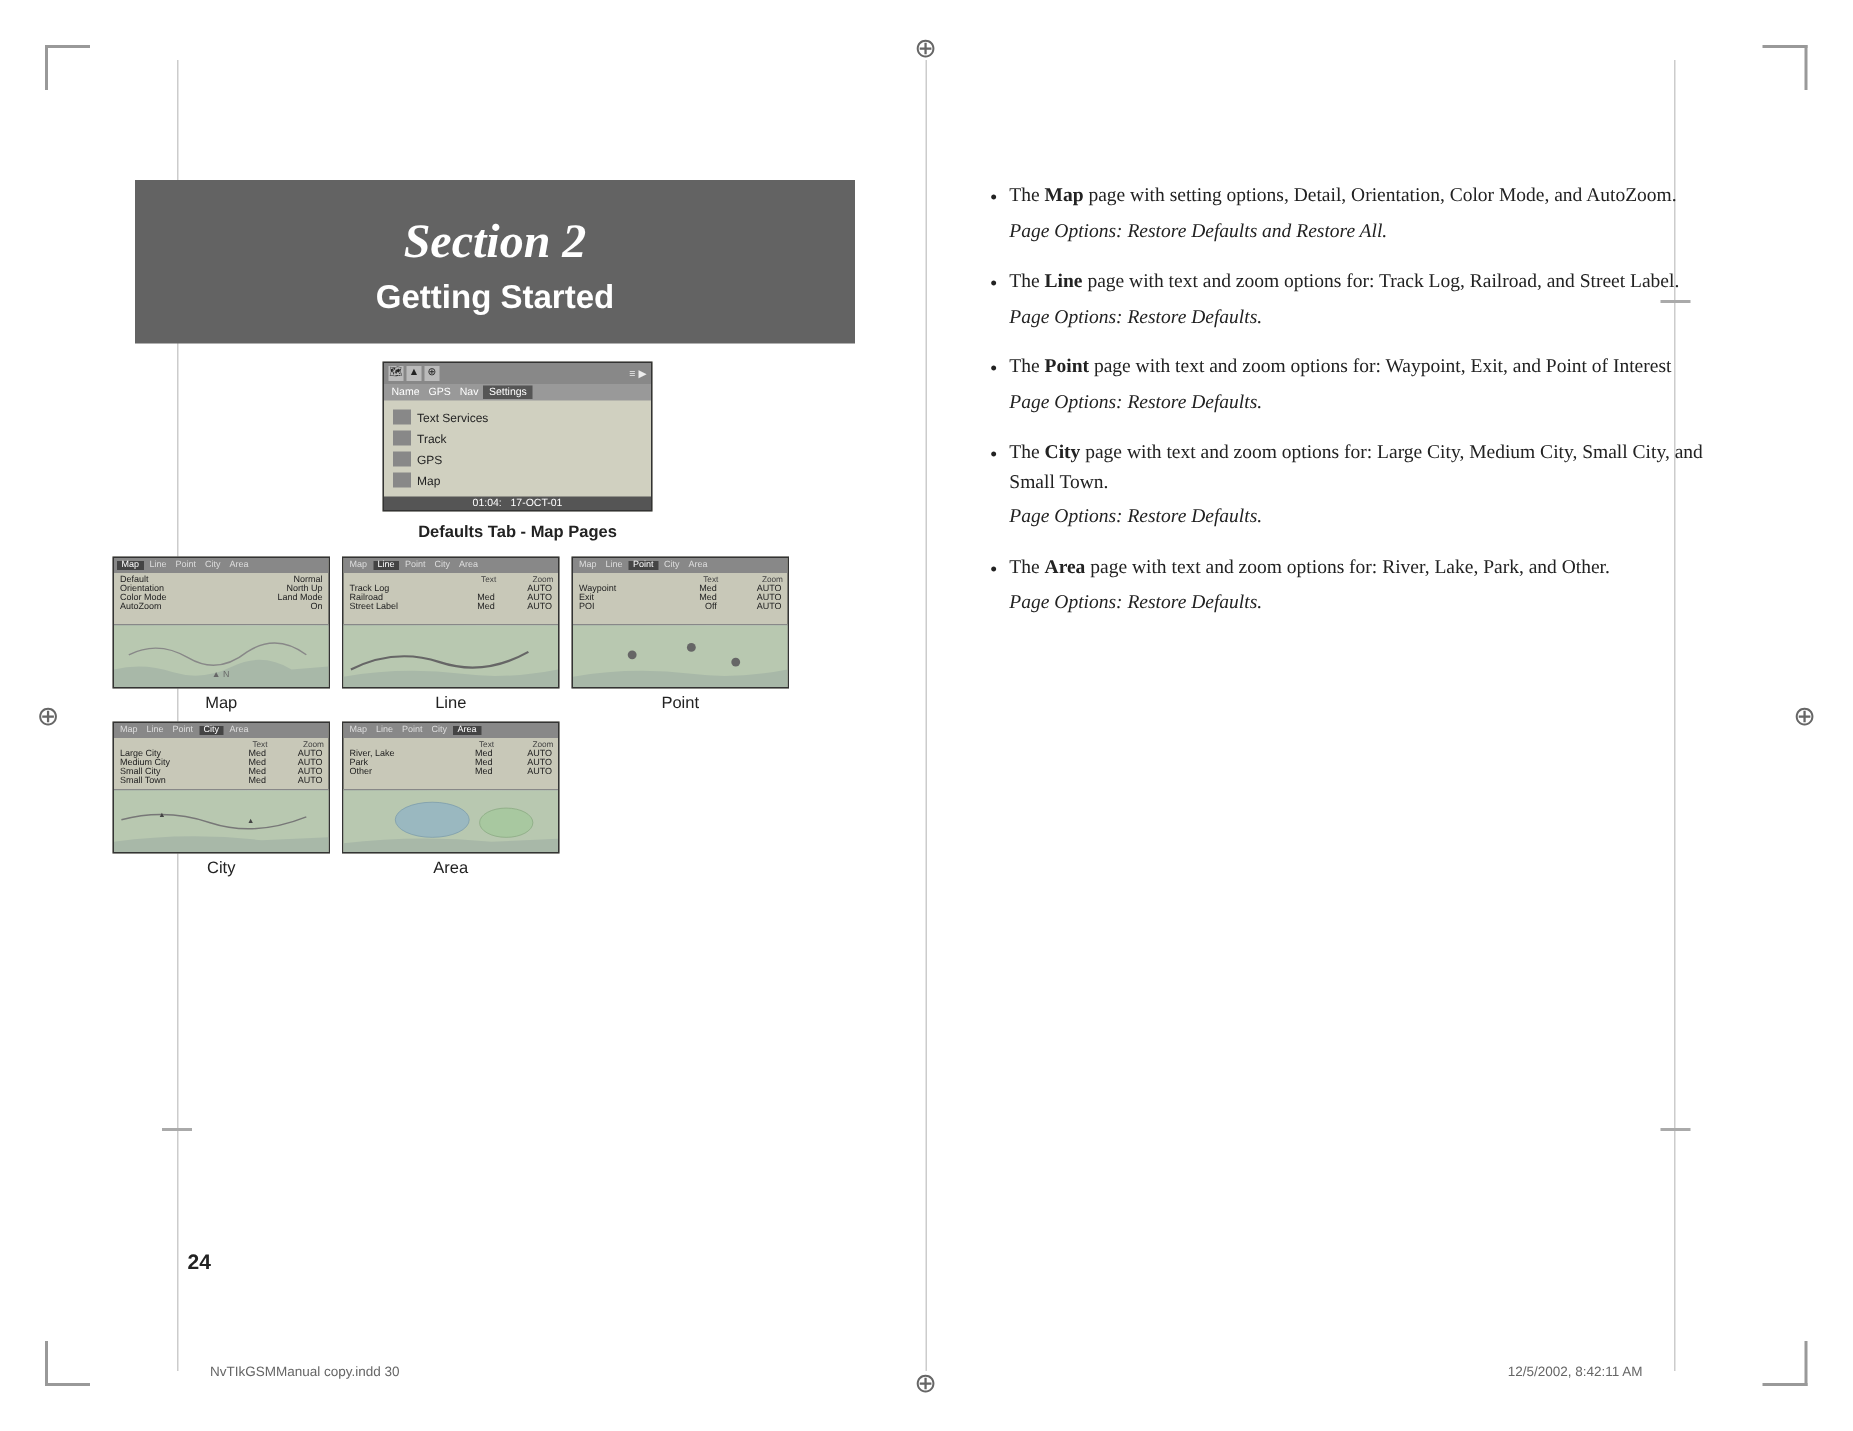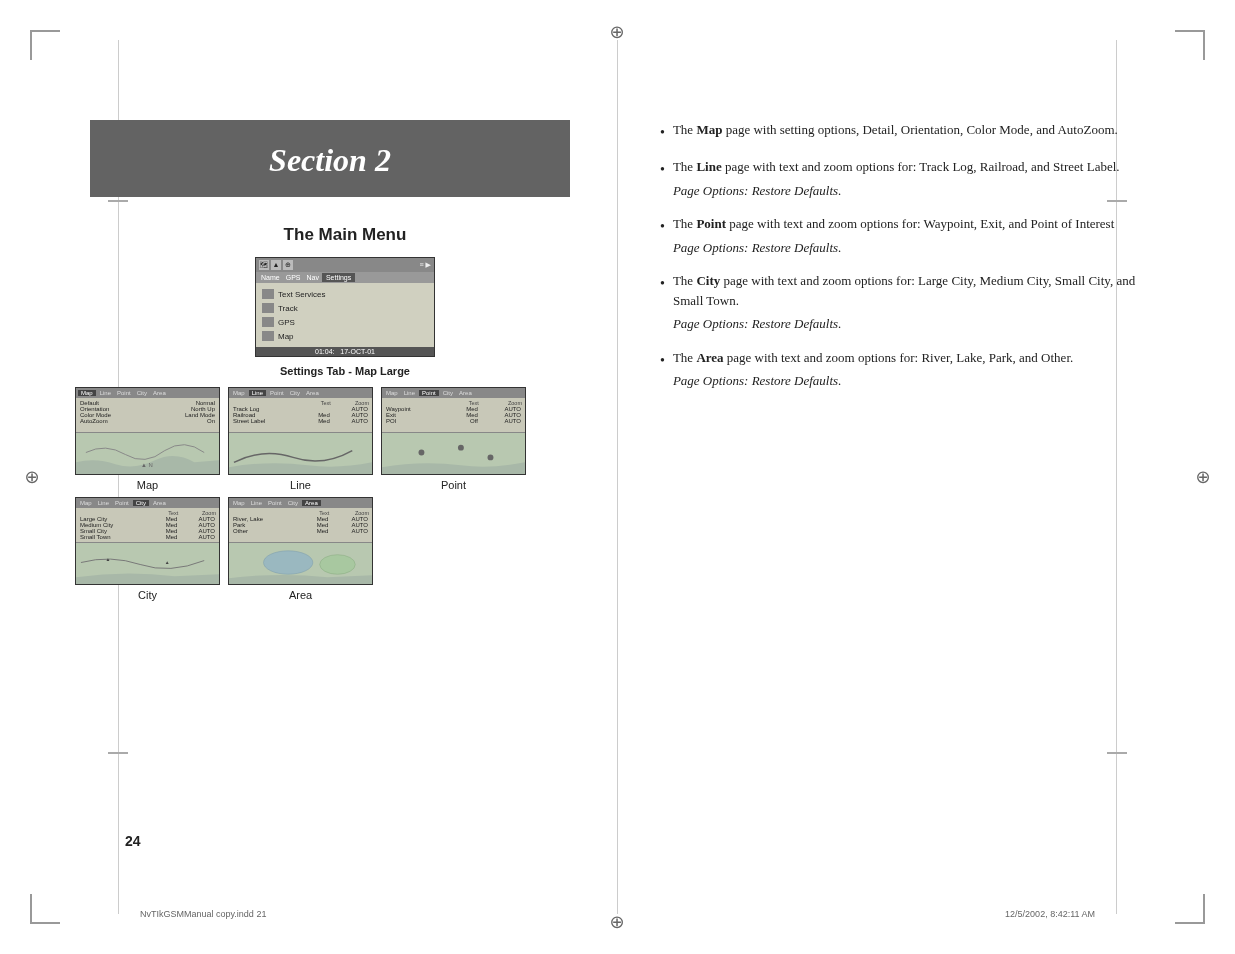--- a/index.html
+++ b/index.html
@@ -396,23 +396,23 @@
 
   <div class="dash-left-top"></div>
   <div class="dash-left-bottom"></div>
   <div class="dash-right-top"></div>
   <div class="dash-right-bottom"></div>
 
   <div class="left-page">
 
     <div class="section-header">
       <span class="section-number">Section 2</span>
+      <span class="section-title">Getting Started</span>
     </div>
 
-    <div class="main-heading">The Main Menu</div>
 
     <div class="gps-screen-container">
       <div class="gps-screen">
         <div class="gps-top-bar">
           <span class="gps-top-icon" style="font-size:7px;">🗺</span>
           <span class="gps-top-icon" style="font-size:7px;">▲</span>
           <span class="gps-top-icon" style="font-size:7px;">⊕</span>
           <span style="flex:1"></span>
           <span style="font-size:7px;color:#eee;">≡ ▶</span>
         </div>
@@ -437,21 +437,21 @@
           </div>
           <div class="gps-menu-item">
             <span class="gps-menu-icon" style="background:#888;"></span>
             <span>Map</span>
           </div>
         </div>
         <div class="gps-footer">01:04:&nbsp;&nbsp;&nbsp;17-OCT-01</div>
       </div>
     </div>
 
-    <div class="settings-tab-label">Settings Tab - Map Large</div>
+    <div class="settings-tab-label">Defaults Tab - Map Pages</div>
 
     <div class="map-pages-grid">
 
       <div class="map-page-item">
         <div class="small-gps">
           <div class="small-gps-tabs">
             <span class="small-gps-tab-active">Map</span>
             <span style="padding:0 2px;">Line</span>
             <span style="padding:0 2px;">Point</span>
             <span style="padding:0 2px;">City</span>
@@ -703,20 +703,21 @@
   </div>
 
   <div class="right-page">
     <div class="right-content">
 
       <ul class="bullet-list">
         <li>
           <span class="bullet-dot">•</span>
           <span class="bullet-text">
             The <b>Map</b> page with setting options, Detail, Orientation, Color Mode, and AutoZoom.
+            <span class="page-options">Page Options: <i>Restore Defaults and Restore All.</i></span>
           </span>
         </li>
         <li>
           <span class="bullet-dot">•</span>
           <span class="bullet-text">
             The <b>Line</b> page with text and zoom options for: Track Log, Railroad, and Street Label.
             <span class="page-options">Page Options: <i>Restore Defaults.</i></span>
           </span>
         </li>
         <li>
@@ -737,16 +738,16 @@
           <span class="bullet-dot">•</span>
           <span class="bullet-text">
             The <b>Area</b> page with text and zoom options for: River, Lake, Park, and Other.
             <span class="page-options">Page Options: <i>Restore Defaults.</i></span>
           </span>
         </li>
       </ul>
     </div>
   </div>
 
-  <div class="footer-text footer-left">NvTIkGSMManual copy.indd   21</div>
+  <div class="footer-text footer-left">NvTIkGSMManual copy.indd   30</div>
   <div class="footer-text footer-right">12/5/2002, 8:42:11 AM</div>
 
 </div>
 
 </body></html>

